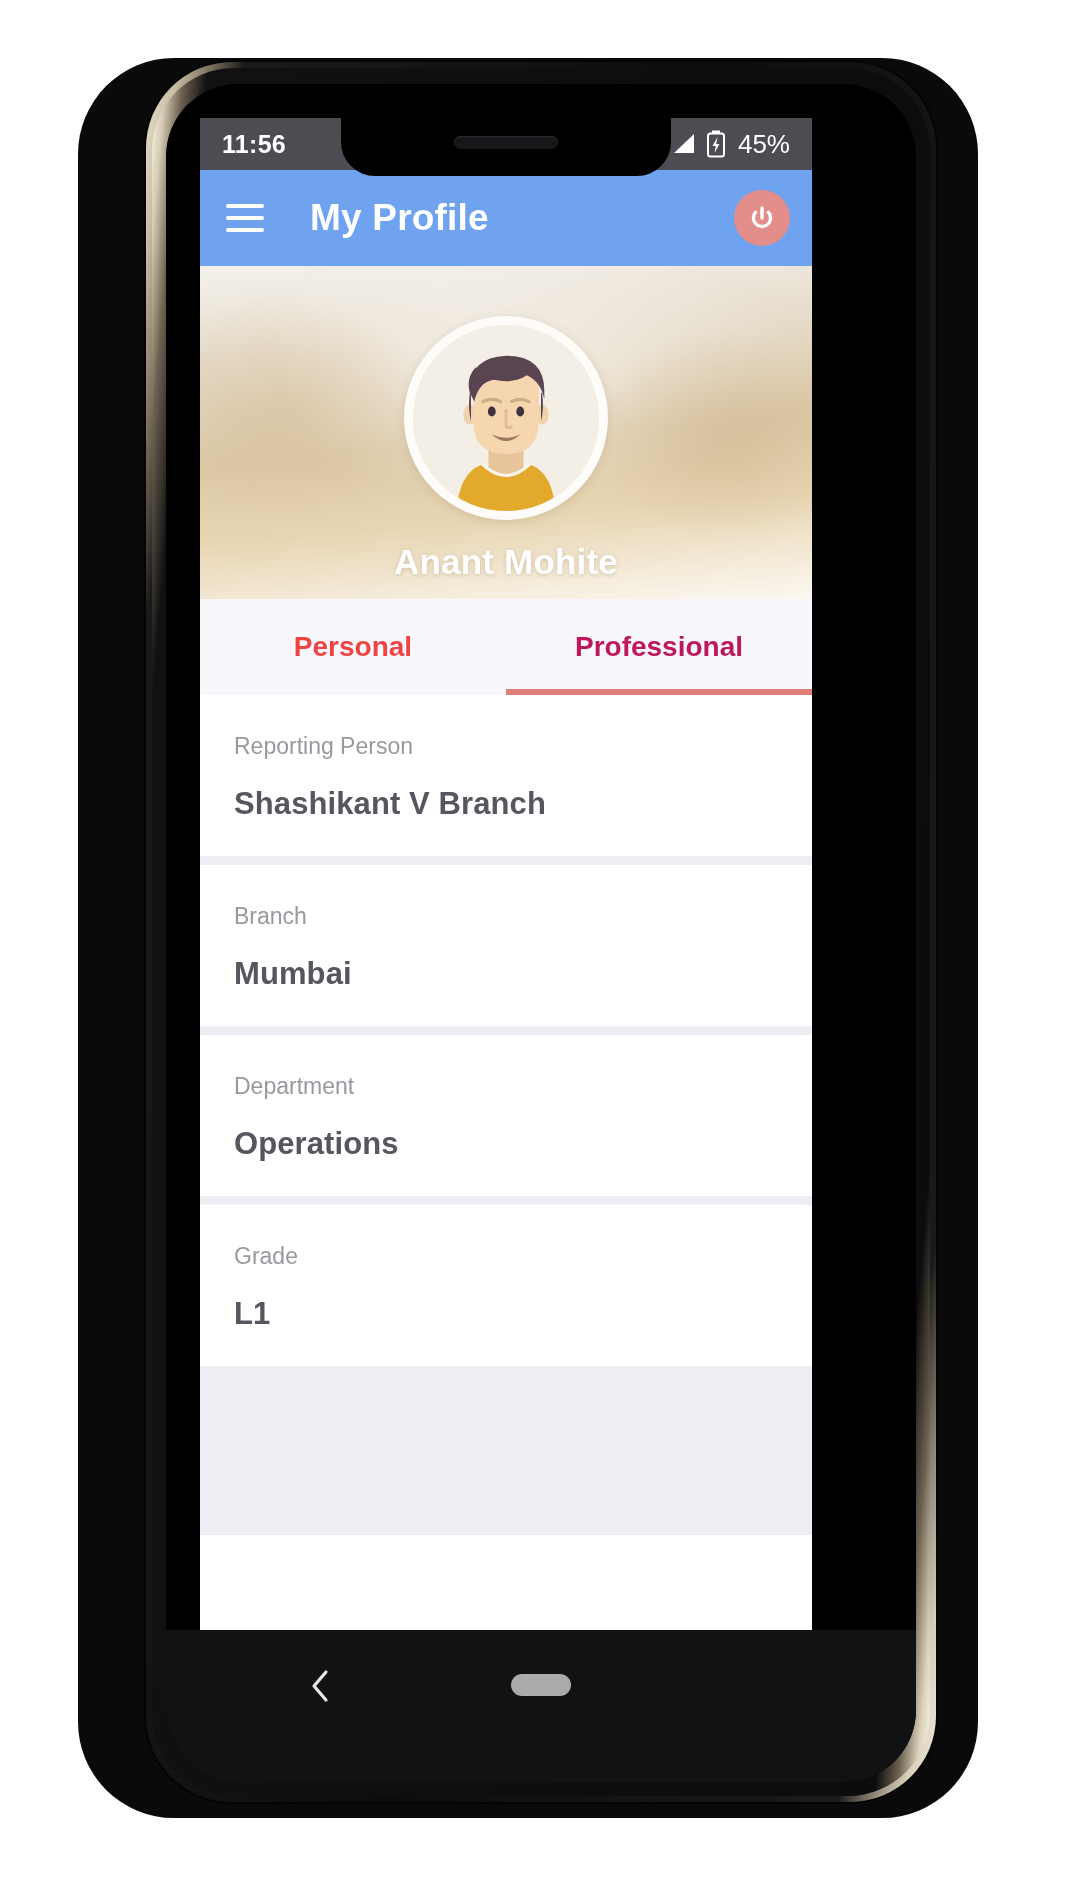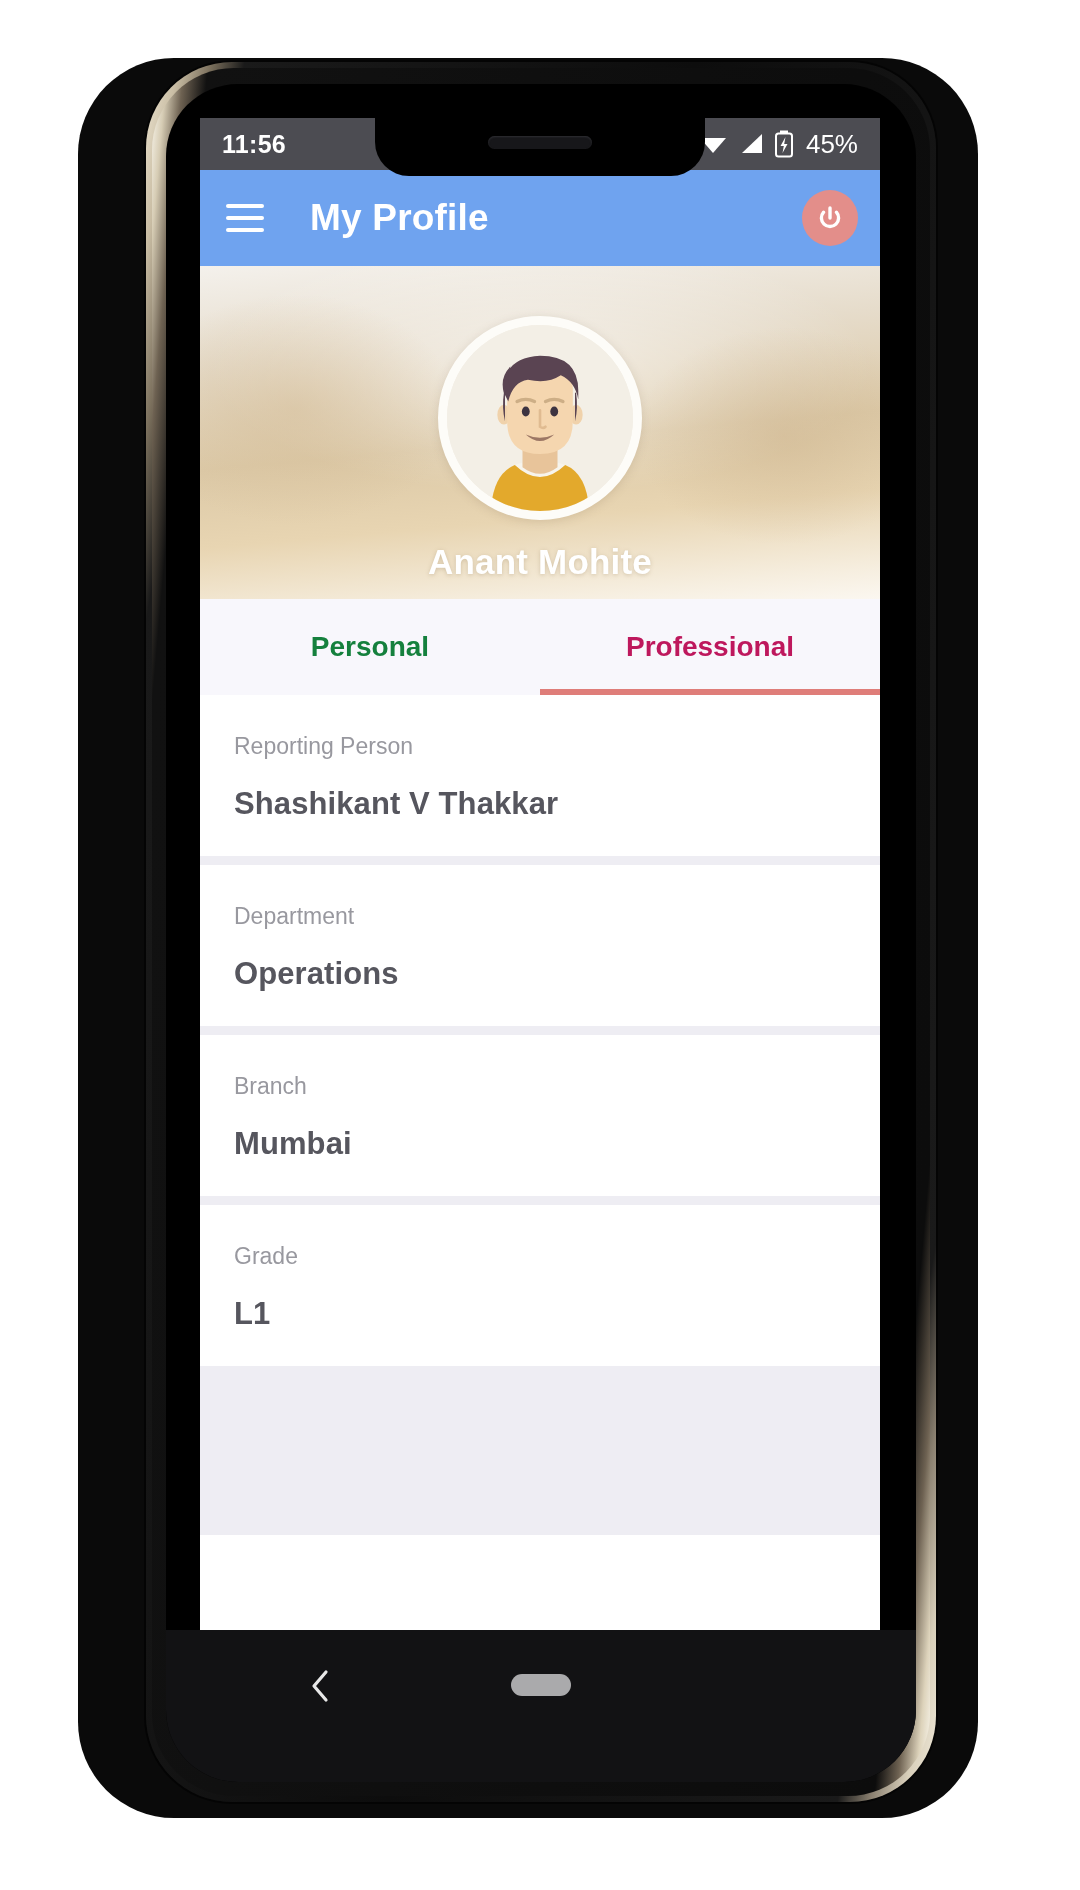--- a/index.html
+++ b/index.html
@@ -60,21 +60,21 @@
     border-radius: 72px;
     background: #000000;
     overflow: hidden;
   }
 
   
   #screen {
     position: absolute;
     left: 200px;
     top: 118px;
-    width: 680px;
+    width: 612px;
     height: 1512px;
     background: #ffffff;
     overflow: hidden;
   }
 
   
   #status-bar {
     position: relative;
     height: 52px;
     background: #4c4c52;
@@ -233,21 +233,21 @@
   .tab {
     flex: 1;
     display: flex;
     align-items: center;
     justify-content: center;
     font-size: 28px;
     font-weight: 600;
     cursor: pointer;
     user-select: none;
   }
-  .tab.inactive { color: #15803d; }
+  .tab.inactive { color: #ef4444; }
   .tab.active { color: #be185d; }
   #tab-indicator {
     position: absolute;
     bottom: 0;
     left: 50%;
     width: 50%;
     height: 6px;
     background: #df7d79;
   }
 
@@ -394,29 +394,29 @@
 
   <div id="tabs">
     <div class="tab inactive">Personal</div>
     <div class="tab active">Professional</div>
     <div id="tab-indicator"></div>
   </div>
 
   <div id="detail-list">
     <div class="detail-row">
       <div class="detail-label">Reporting Person</div>
-      <div class="detail-value">Shashikant V Thakkar</div>
+      <div class="detail-value">Shashikant V Branch</div>
+    </div>
+    <div class="detail-row">
+      <div class="detail-label">Branch</div>
+      <div class="detail-value">Mumbai</div>
     </div>
     <div class="detail-row">
       <div class="detail-label">Department</div>
       <div class="detail-value">Operations</div>
-    </div>
-    <div class="detail-row">
-      <div class="detail-label">Branch</div>
-      <div class="detail-value">Mumbai</div>
     </div>
     <div class="detail-row">
       <div class="detail-label">Grade</div>
       <div class="detail-value">L1</div>
     </div>
   </div>
 
 </div>
 
 <div id="nav-bar">

